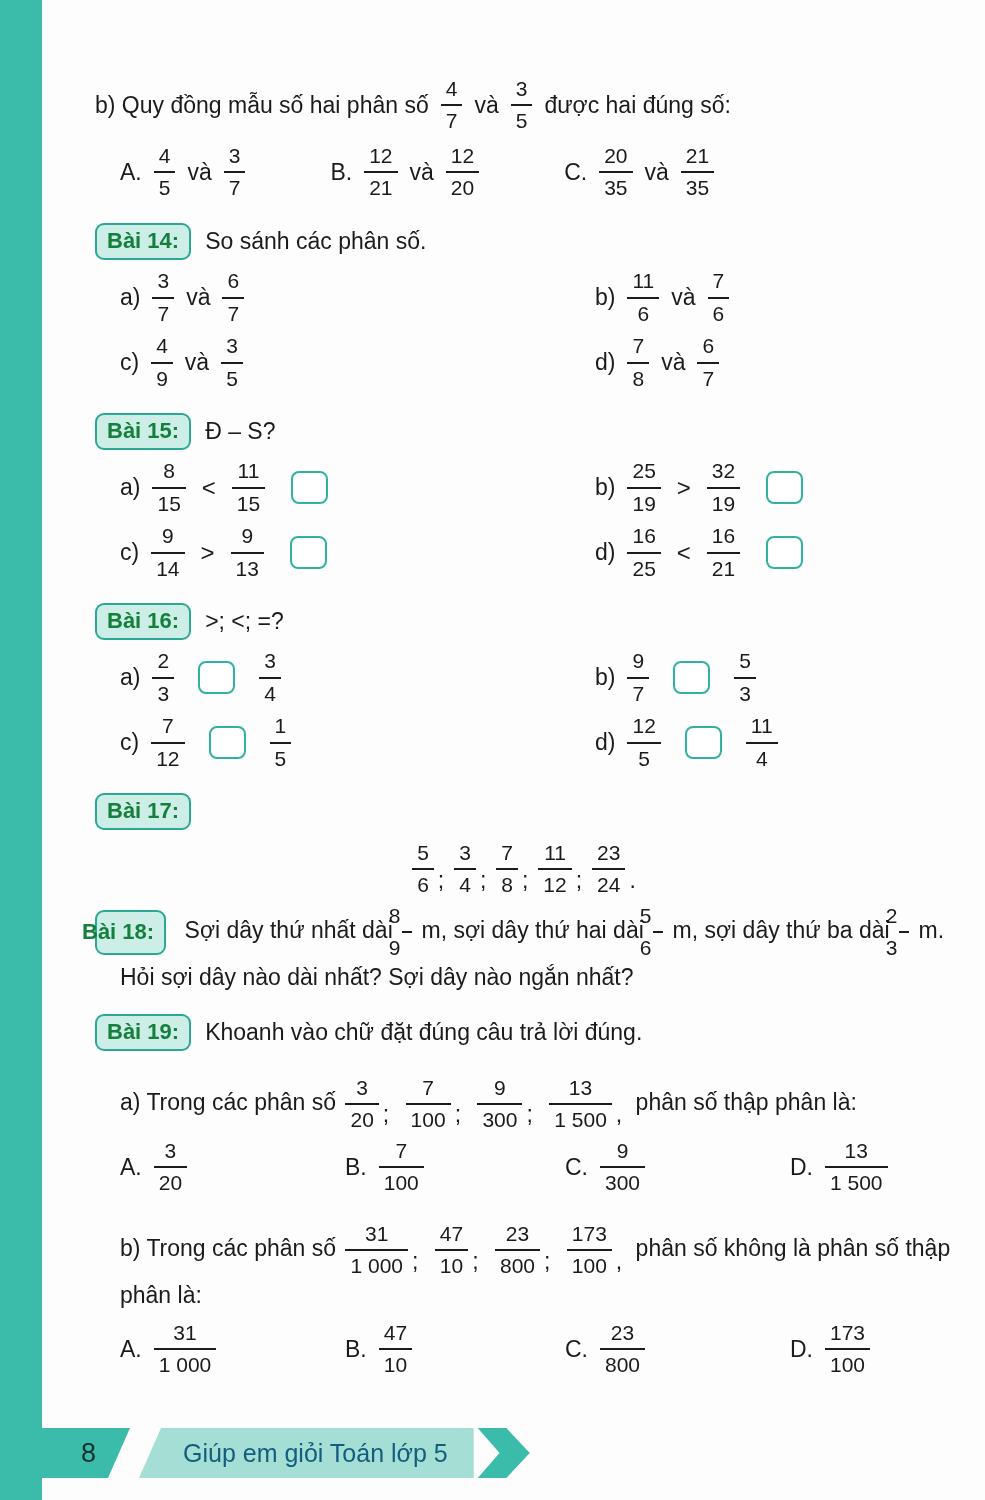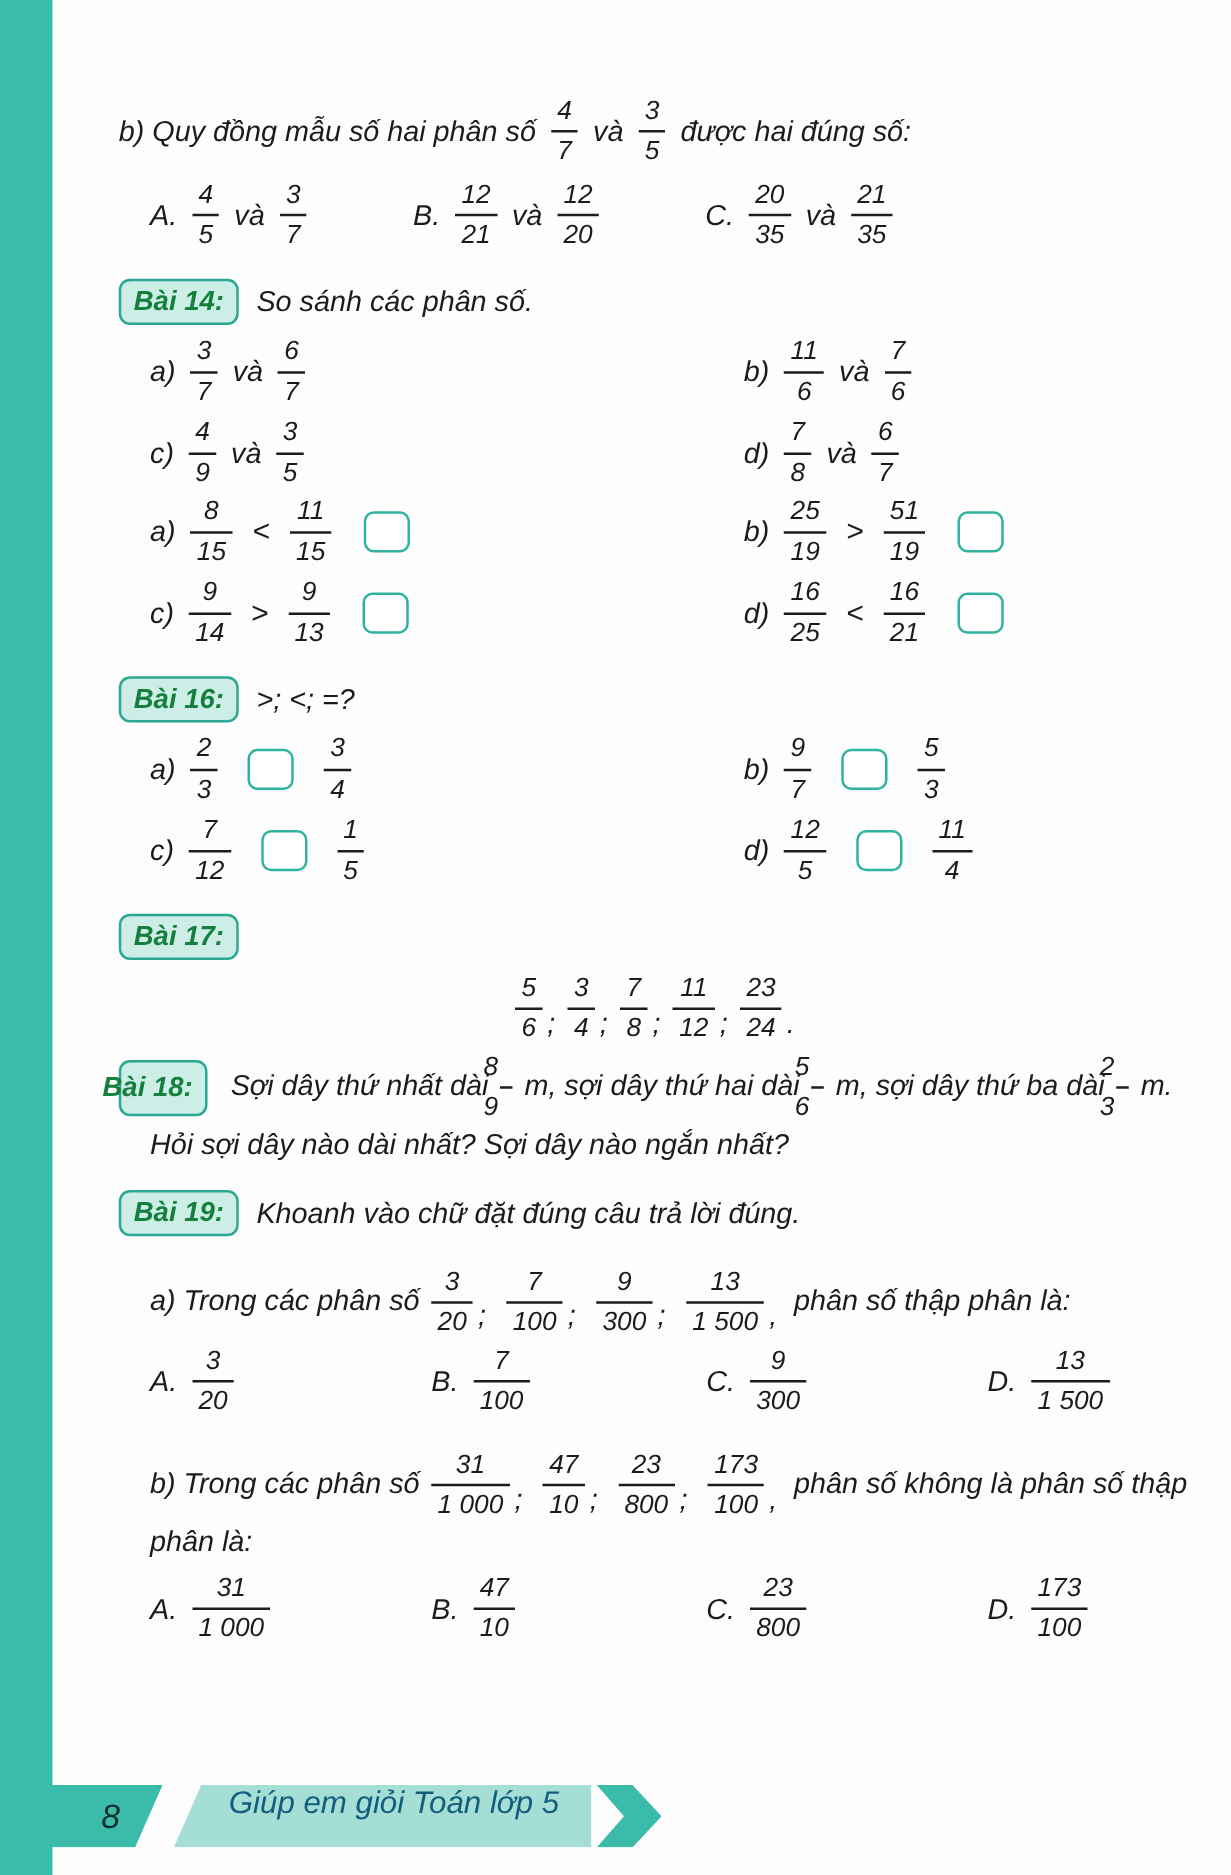--- a/index.html
+++ b/index.html
@@ -16,21 +16,20 @@
     font-family:"Liberation Sans", sans-serif;
     color:#1b1b1b;
     background:#ffffff;
   }
   .page{
     position:relative;
     width:985px;
     height:1500px;
     background:#fdfdfd;
     overflow:hidden;
-    font-style:italic;
   }
   .edge-strip{
     position:absolute;
     left:0;top:0;bottom:0;
     width:42px;
     background:var(--accent);
   }
   .content{
     position:absolute;
     left:95px;
@@ -180,21 +179,21 @@
     justify-content:flex-end;
     padding-right:34px;
     font-size:27px;
     color:#10302c;
   }
   .footer-banner{
     margin-left:9px;
     background:var(--footer-banner);
     clip-path:polygon(22px 0,100% 0,100% 100%,0 100%);
     display:flex;
-    align-items:flex-start;
+    align-items:center;
     padding:0 26px 0 44px;
     font-size:25px;
     color:var(--footer-text);
   }
   .footer-chevron{
     width:52px;
     margin-left:4px;
     background:var(--accent);
     clip-path:polygon(0 0,55% 0,100% 50%,55% 100%,0 100%,42% 50%);
   }
@@ -308,20 +307,24 @@
             <span class="fden">8</span>
           </span>
         <span class="txt">và</span>
         <span class="frac">
             <span class="fnum">6</span>
             <span class="fden">7</span>
           </span>
       </div>
     </div>
 
+    <div class="header-line">
+      <span class="badge">Bài 15:</span>
+      <span class="txt title">Đ – S?</span>
+    </div>
     <div class="grid2">
       <div class="item">
         <span class="txt">a)</span>
         <span class="frac">
             <span class="fnum">8</span>
             <span class="fden">15</span>
           </span>
         <span class="txt op">&lt;</span>
         <span class="frac">
             <span class="fnum">11</span>
@@ -330,21 +333,21 @@
         <span class="answer-box b15-box"></span>
       </div>
       <div class="item">
         <span class="txt">b)</span>
         <span class="frac">
             <span class="fnum">25</span>
             <span class="fden">19</span>
           </span>
         <span class="txt op">&gt;</span>
         <span class="frac">
-            <span class="fnum">51</span>
+            <span class="fnum">32</span>
             <span class="fden">19</span>
           </span>
         <span class="answer-box b15-box"></span>
       </div>
       <div class="item">
         <span class="txt">c)</span>
         <span class="frac">
             <span class="fnum">9</span>
             <span class="fden">14</span>
           </span>

